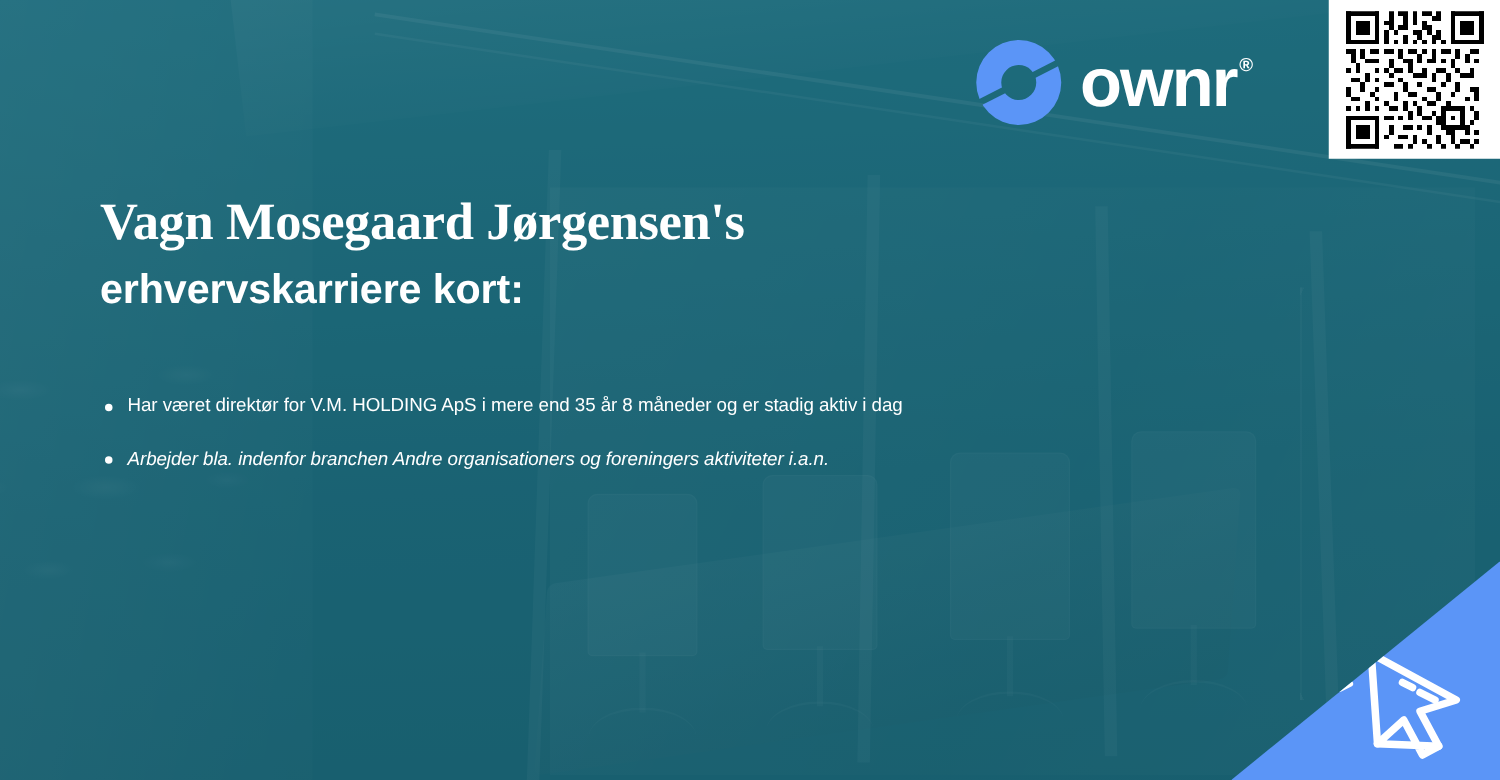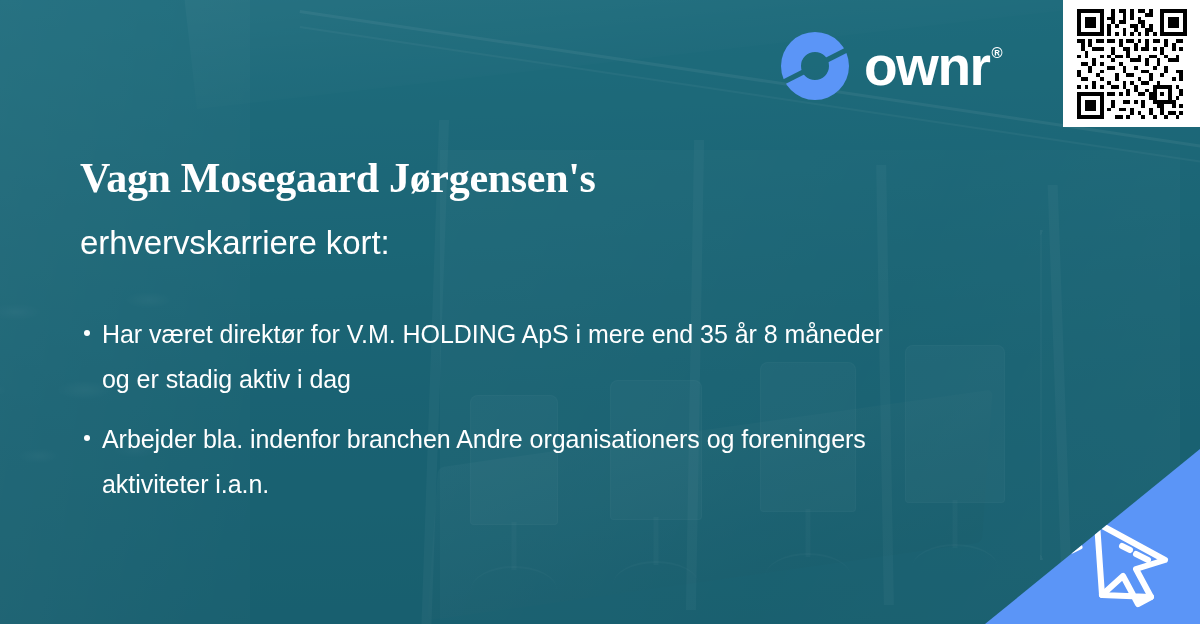--- a/index.html
+++ b/index.html
@@ -156,39 +156,39 @@
     position:absolute; left:80px; top:155px;
     width:860px;
     color:#ffffff;
   }
   .headline .l1 {
     font-size:42px; font-weight:700; line-height:1.12; letter-spacing:-.3px;
     white-space:nowrap;
     font-family:Liberation Serif, serif;
   }
   .headline .l2 {
-    font-size:33px; font-weight:400; line-height:1.25; margin-top:20px;
+    font-size:33px; font-weight:700; line-height:1.25; margin-top:8px;
     letter-spacing:-.1px;
   }
 
   .bullets {
     position:absolute; left:80px; top:312px;
     width:820px;
     color:#ffffff;
   }
   .bullet {
     position:relative;
     padding-left:22px;
-    font-size:25px;
+    font-size:15px;
     font-weight:400;
     line-height:1.78;
     margin-bottom:16px;
     letter-spacing:-.05px;
   }
-  .bullet:last-child { margin-bottom:0; }
+  .bullet:last-child { margin-bottom:0;font-style:italic; }
   .bullet .dot {
     position:absolute; left:4px; top:.72em;
     width:6px; height:6px; border-radius:50%;
     background:#ffffff;
   }
 </style>
 </head>
 <body>
 
 <div class="card" style="background: #7f1d1d;">

